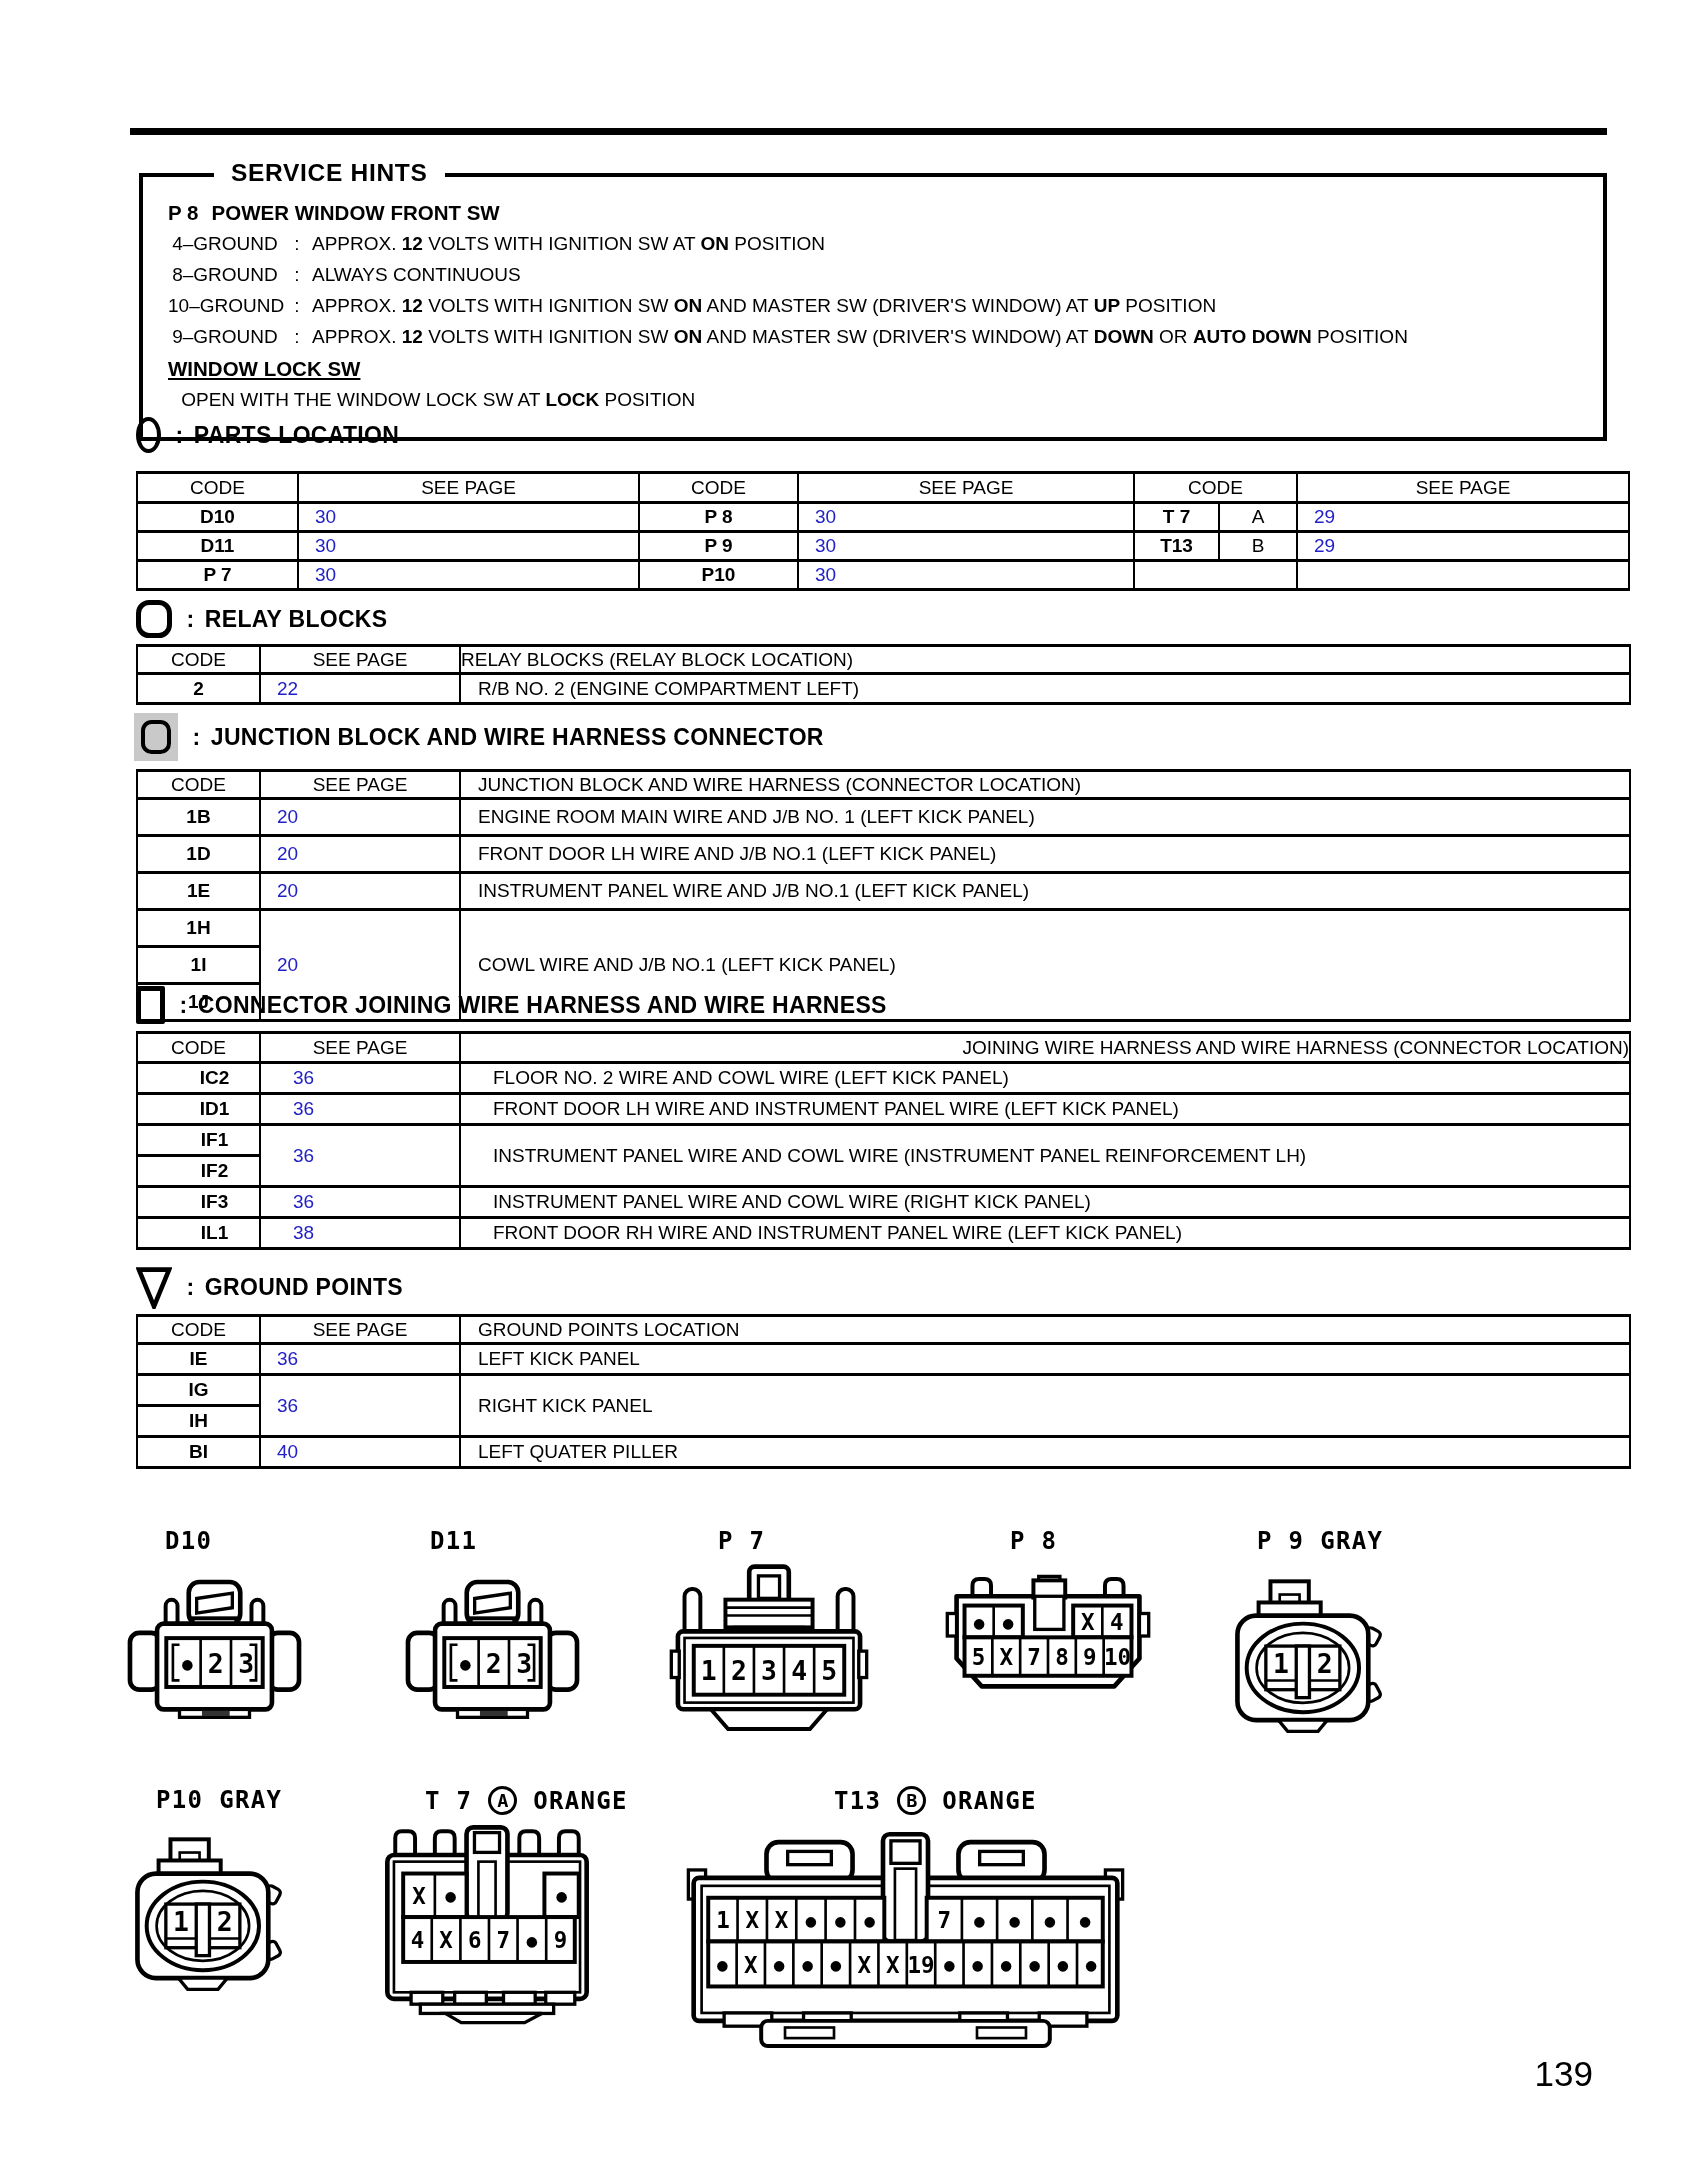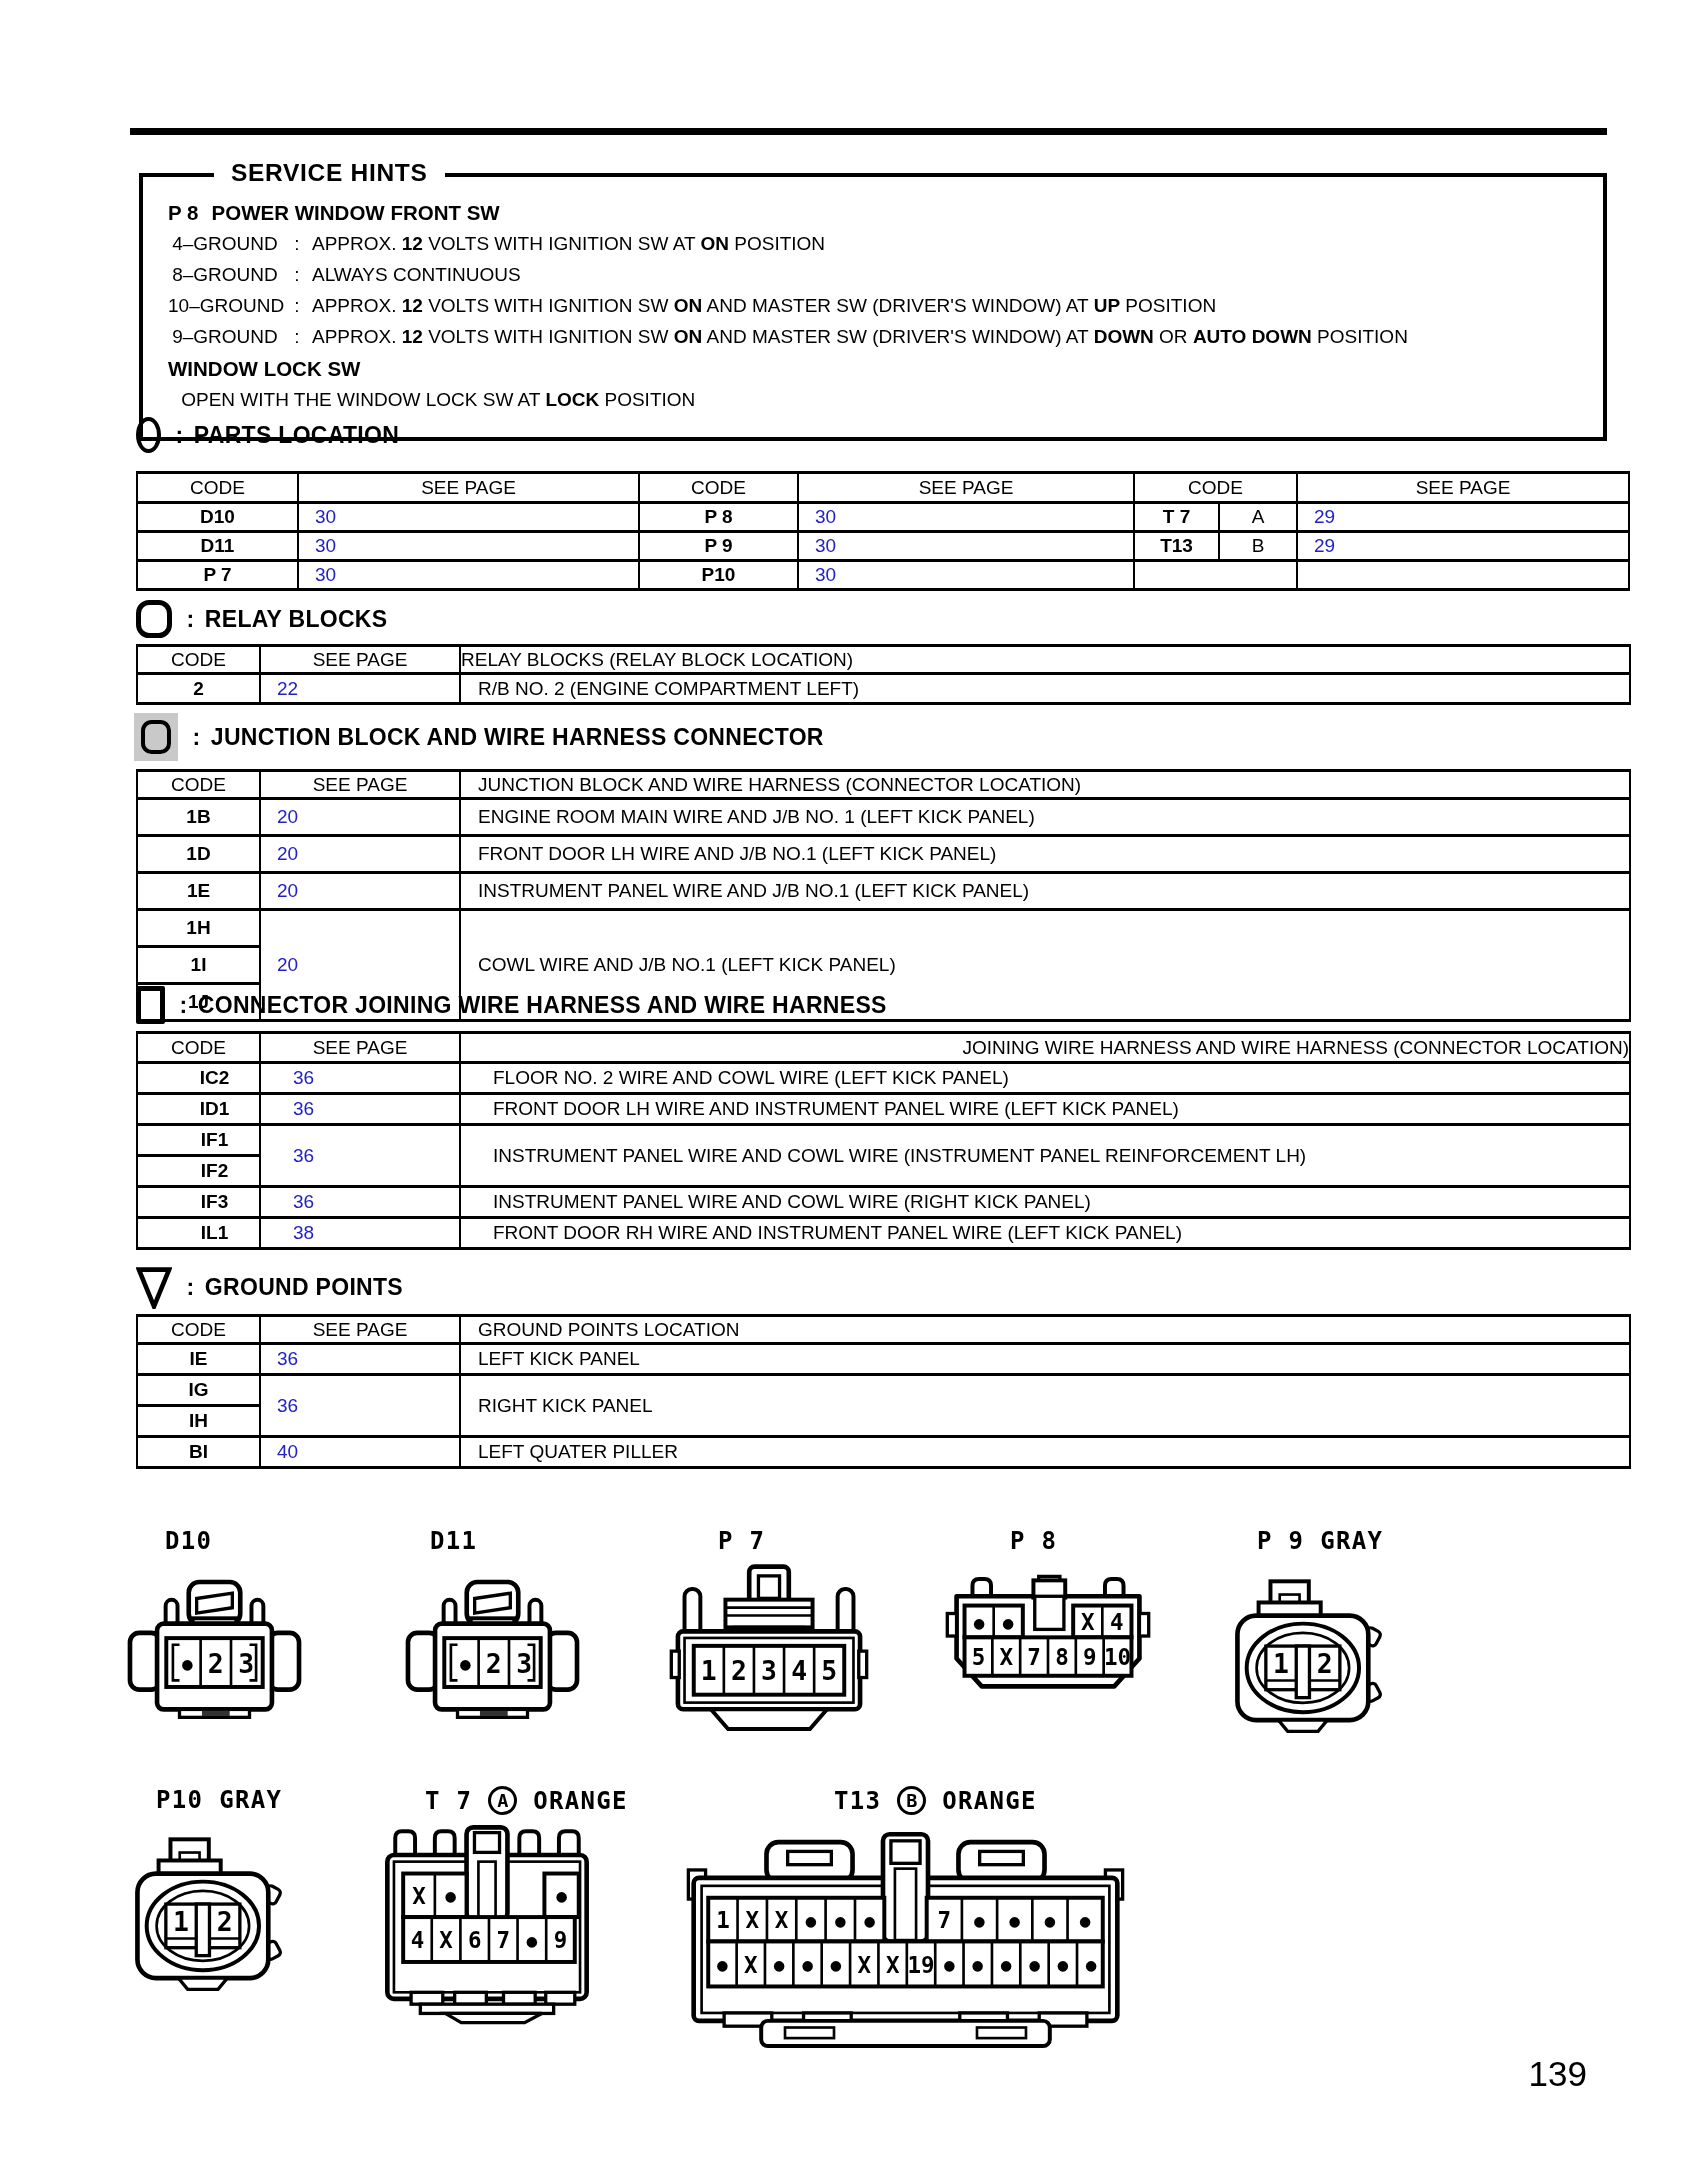--- a/index.html
+++ b/index.html
@@ -14,21 +14,21 @@
   .hints-box{left:139px;top:173px;width:1468px;height:268px;border:4px solid #000;box-sizing:border-box;}
   .hints-title{position:absolute;left:71px;top:-18.5px;background:#fff;padding:0 17px;
                font-size:24.5px;font-weight:bold;letter-spacing:0.7px;white-space:nowrap;}
   .hints-inner{padding:16px 6.6px 0 25px;font-size:19px;}
   .hint-heading{font-weight:bold;font-size:20.5px;margin-top:8px;display:flex;gap:13.2px;}
   .hint-row{display:flex;margin-top:6px;line-height:25px;white-space:nowrap;}
   .hint-pin{width:114px;text-align:center;flex:none;}
   .hint-colon{width:30px;text-align:center;flex:none;}
   .hint-row.noindent{margin-left:13.2px;}
   .b{font-weight:bold;}
-  .hint-heading.second{}
+  .hint-heading.second{text-decoration:underline;}
 
   
   .sec{position:absolute;display:flex;align-items:center;font-size:23px;font-weight:bold;white-space:nowrap;}
   .sec .sep{margin-left:14.6px;}
   .sec .lbl{margin-left:10.6px;letter-spacing:0.3px;}
   .icon-ellipse{width:25px;height:36px;border:4.6px solid #000;border-radius:50%;box-sizing:border-box;flex:none;}
   .icon-stadium{width:36px;height:38px;border:5.3px solid #000;border-radius:13.2px;box-sizing:border-box;flex:none;}
   .icon-graybox{width:44px;height:48px;background:#c9c9c9;display:flex;align-items:center;justify-content:center;flex:none;}
   .icon-stadium.small{width:30px;height:34px;border-width:4.6px;border-radius:10.6px;}
   .icon-square{width:29px;height:38px;border:5.3px solid #000;border-radius:2px;box-sizing:border-box;flex:none;}
@@ -54,21 +54,21 @@
   .badge{width:29px;height:29px;border:3.3px solid #000;border-radius:50%;display:flex;align-items:center;
          justify-content:center;font-size:18.5px;letter-spacing:0;flex:none;box-sizing:border-box;}
   svg.conn{position:absolute;overflow:visible;}
   svg.conn .ln{fill:#fff;stroke:#000;}
   svg.conn .nf{fill:none;stroke:#000;}
   text.pin{font-family:"DejaVu Sans Mono",monospace;font-weight:bold;font-size:40px;fill:#000;
            text-anchor:middle;dominant-baseline:central;}
   text.pin.sm{font-size:34px;}
   text.pin.dot{font-size:27px;}
 
-  .pagenum{position:absolute;right:100px;top:2054px;font-size:35px;}
+  .pagenum{position:absolute;right:94px;top:2054px;font-size:35px;}
 </style>
 </head>
 <body>
 
 <div class="page">
 
   <div class="abs toprule"></div>
 
   <div class="abs hints-box">
     <div class="hints-title">SERVICE HINTS</div>

